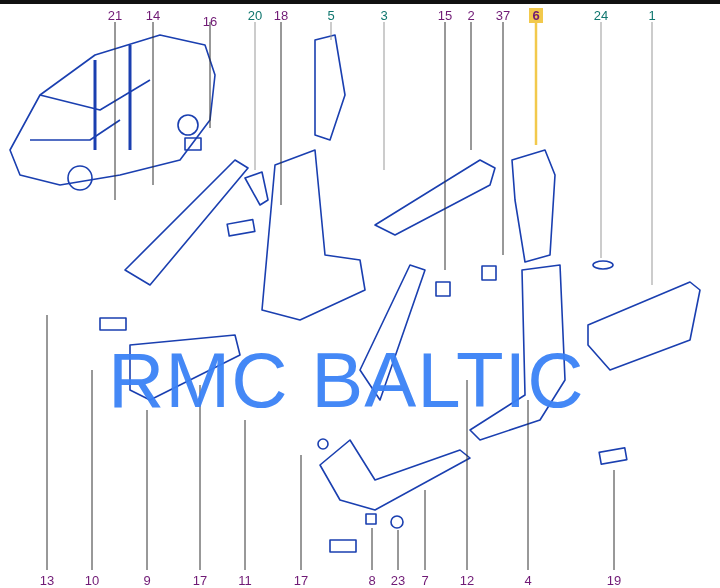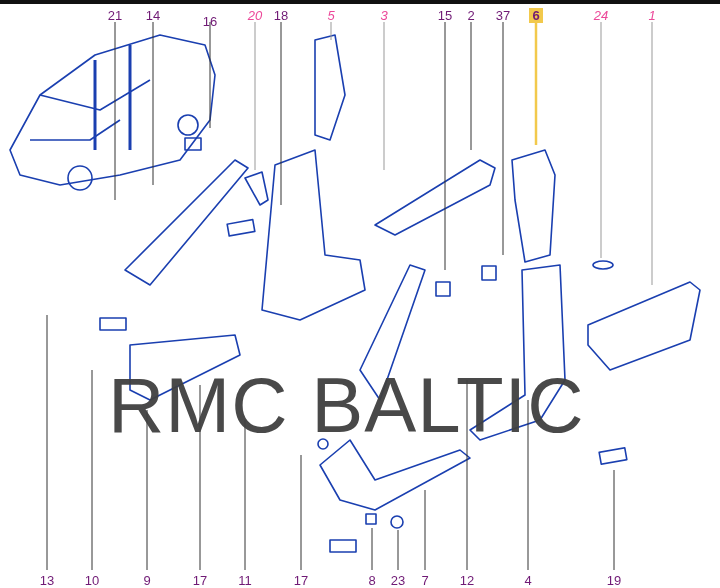--- a/index.html
+++ b/index.html
@@ -1,24 +1,24 @@
 <!DOCTYPE html>
 <html><head>
 <meta charset="utf-8">
 <style>
   html, body { margin: 0; padding: 0; background: #ffffff; }
   body { width: 720px; height: 588px; position: relative; overflow: hidden;
          font-family: "Liberation Sans", sans-serif; }
   .topbar { position: absolute; left: 0; top: 0; width: 720px; height: 4px; background: #111; }
   .callout { position: absolute; font-size: 13px; color: #701a75; text-align: center;
              width: 24px; margin-left: -12px; line-height: 15px; }
-  .callout.faded { color: #ec4899; font-style: italic; }
+  .callout.faded { color: #0f766e; }
   .callout.hl { background: #f2c94c; font-weight: bold; width: 14px; margin-left: -7px; }
   .diagram { position: absolute; left: 0; top: 0; }
-  .watermark { position: absolute; left: 108px; top: 360px; font-size: 78px; color: #404040;
+  .watermark { position: absolute; left: 108px; top: 335px; font-size: 78px; color: #3b82f6;
                letter-spacing: 1px; white-space: nowrap; line-height: 90px; opacity: 0.95; }
 </style>
 </head>
 <body>
 
 <div class="topbar"></div>
 
 <svg class="diagram" width="720" height="588" viewBox="0 0 720 588">
   <g fill="none" stroke="#1a3fb0" stroke-width="1.6" stroke-linejoin="round">
 

